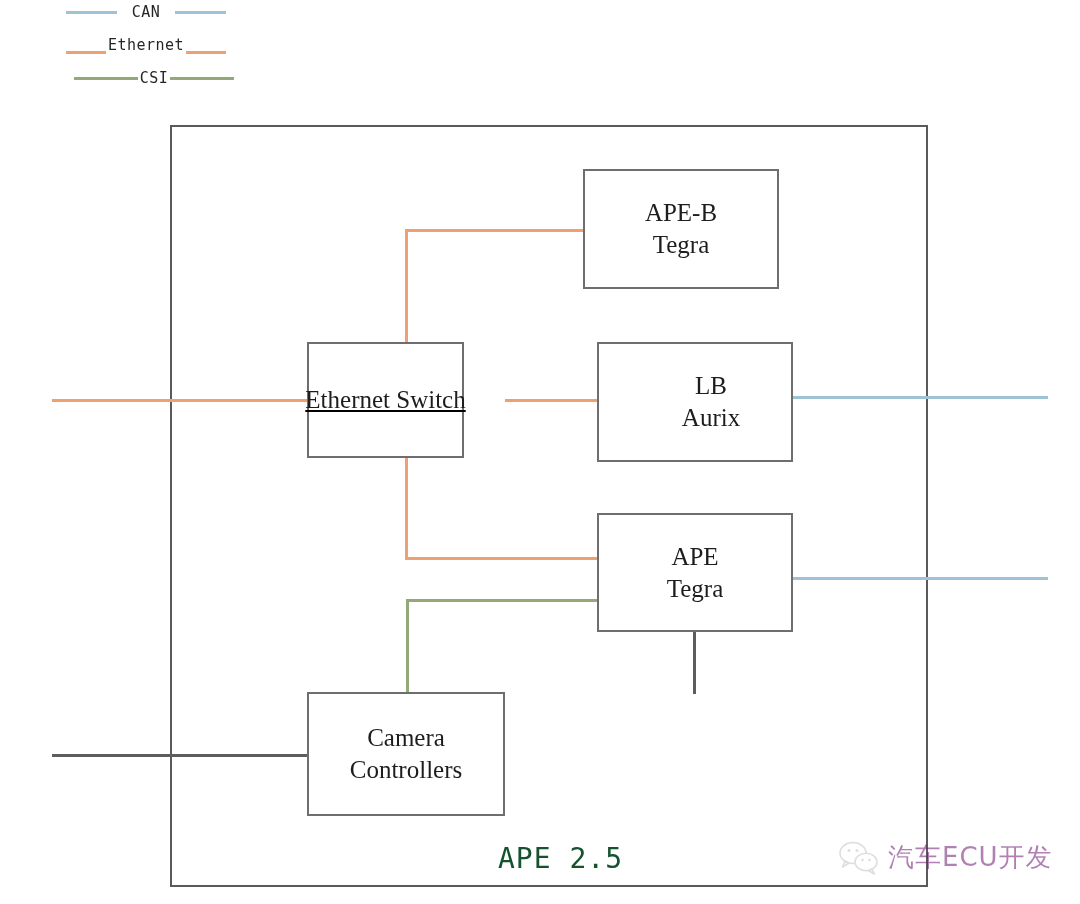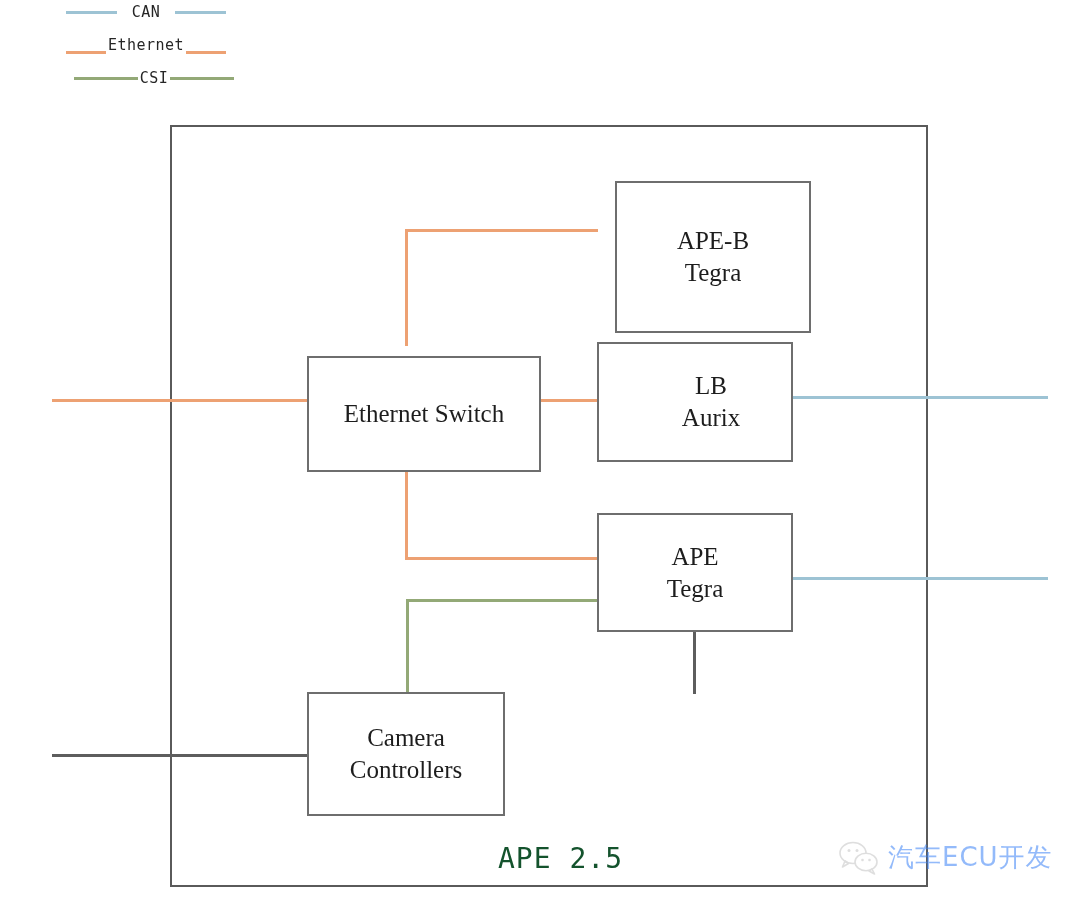--- a/index.html
+++ b/index.html
@@ -91,21 +91,21 @@
     position: absolute;
     display: flex;
     align-items: center;
     gap: 8px;
     z-index: 9;
     opacity: 0.55;
   }
   .wm-text {
     font-family: "DejaVu Sans", "Liberation Sans", sans-serif;
     font-size: 26px;
-    color: #3b82f6;
+    color: #701a75;
     letter-spacing: 1px;
     white-space: nowrap;
   }
   .wm-logo { width: 42px; height: 34px; }
 </style>
 </head>
 <body>
 
 <div id="canvas">
 
@@ -143,26 +143,26 @@
 
   <div class="wire-h" style="left:792px; top:577px; width:256px; background:#9dc3d4;"></div>
 
   <div class="wire-v" style="left:406px; top:599px; height:93px; background:#93a977;"></div>
   <div class="wire-h" style="left:406px; top:599px; width:192px; background:#93a977;"></div>
 
   <div class="wire-h" style="left:52px; top:754px; width:256px; background:#5d5d5d;"></div>
 
   <div class="wire-v" style="left:693px; top:630px; height:64px; background:#5d5d5d;"></div>
 
-  <div class="node" style="left:615px; top:169px; width:196px; height:152px;margin-top:12px;">
+  <div class="node" style="left:583px; top:169px; width:196px; height:120px;">
     <span class="line">APE-B</span>
     <span class="line">Tegra</span>
   </div>
 
-  <div class="node" style="left:307px; top:356px; width:234px; height:116px;">
+  <div class="node" style="left:307px; top:342px; width:157px; height:116px;text-decoration:underline;">
     <span class="line">Ethernet Switch</span>
   </div>
 
   <div class="node" style="left:597px; top:342px; width:196px; height:120px;padding-left:32px;">
     <span class="line">LB</span>
     <span class="line">Aurix</span>
   </div>
 
   <div class="node" style="left:597px; top:513px; width:196px; height:119px;">
     <span class="line">APE</span>

